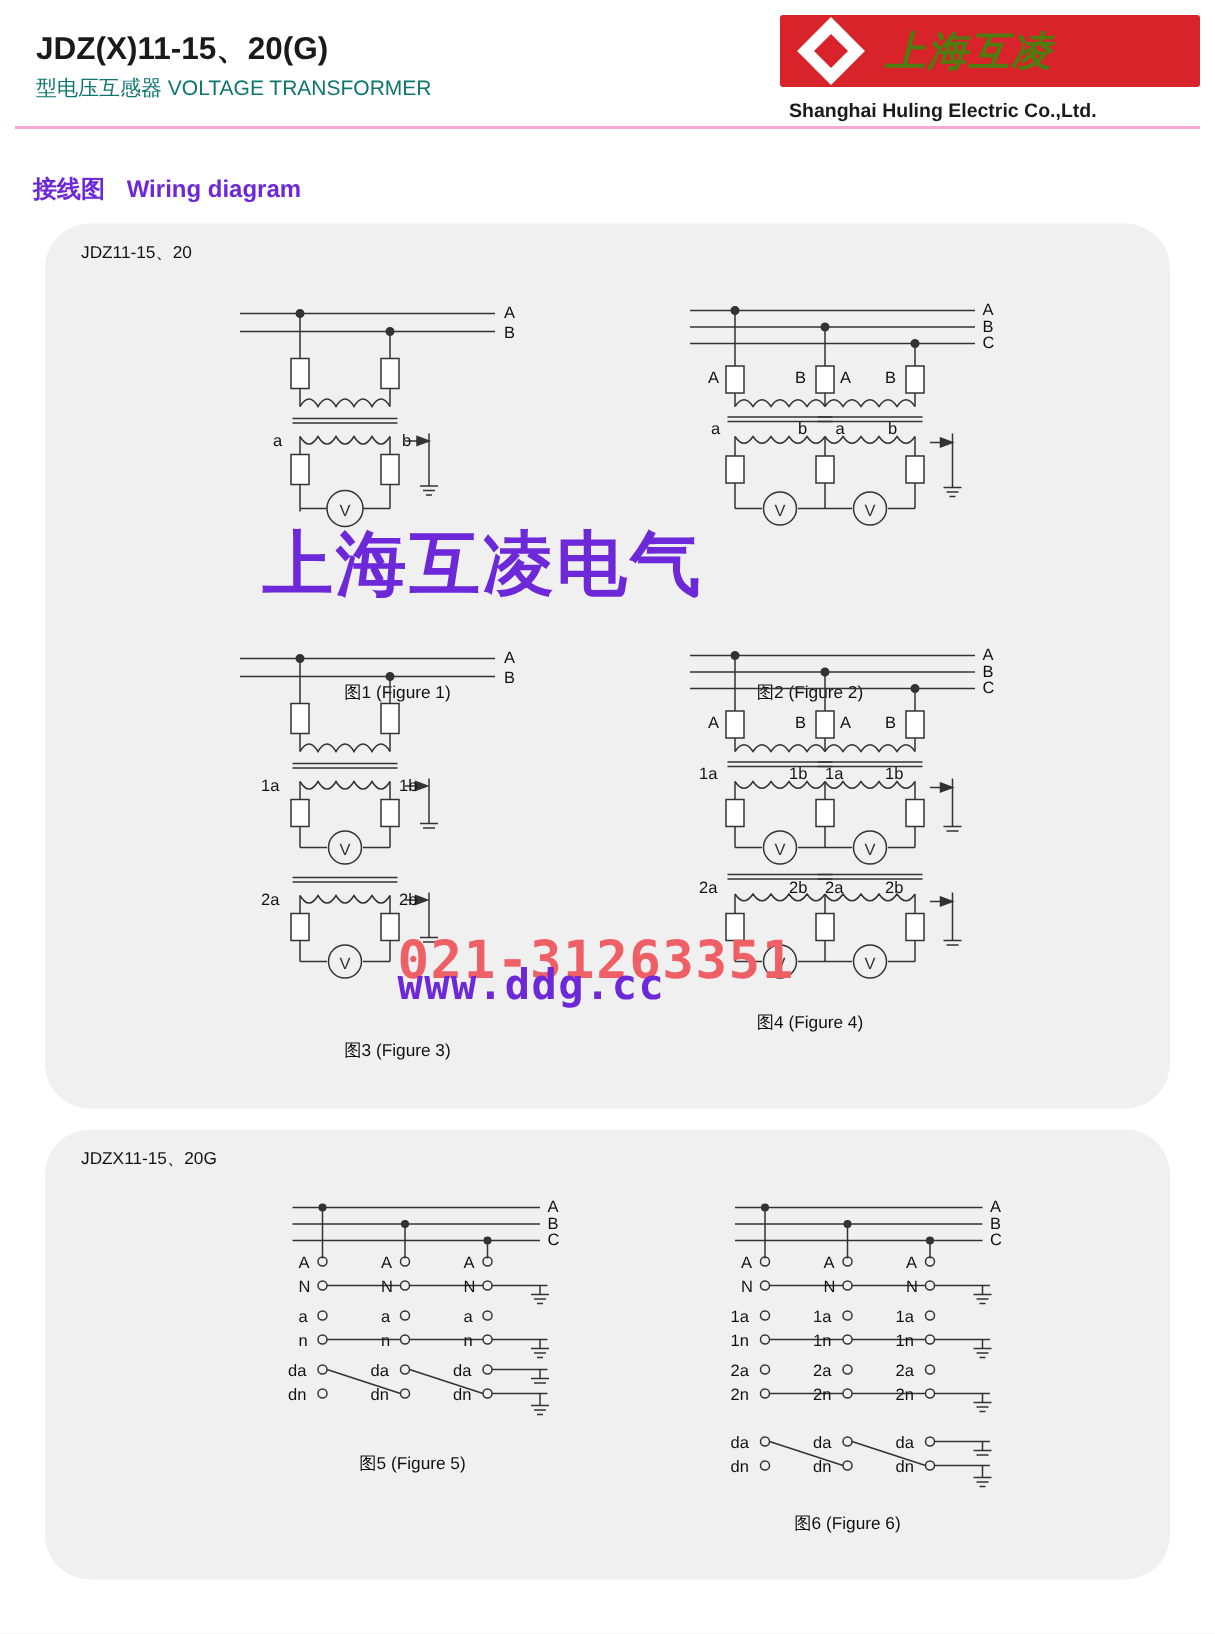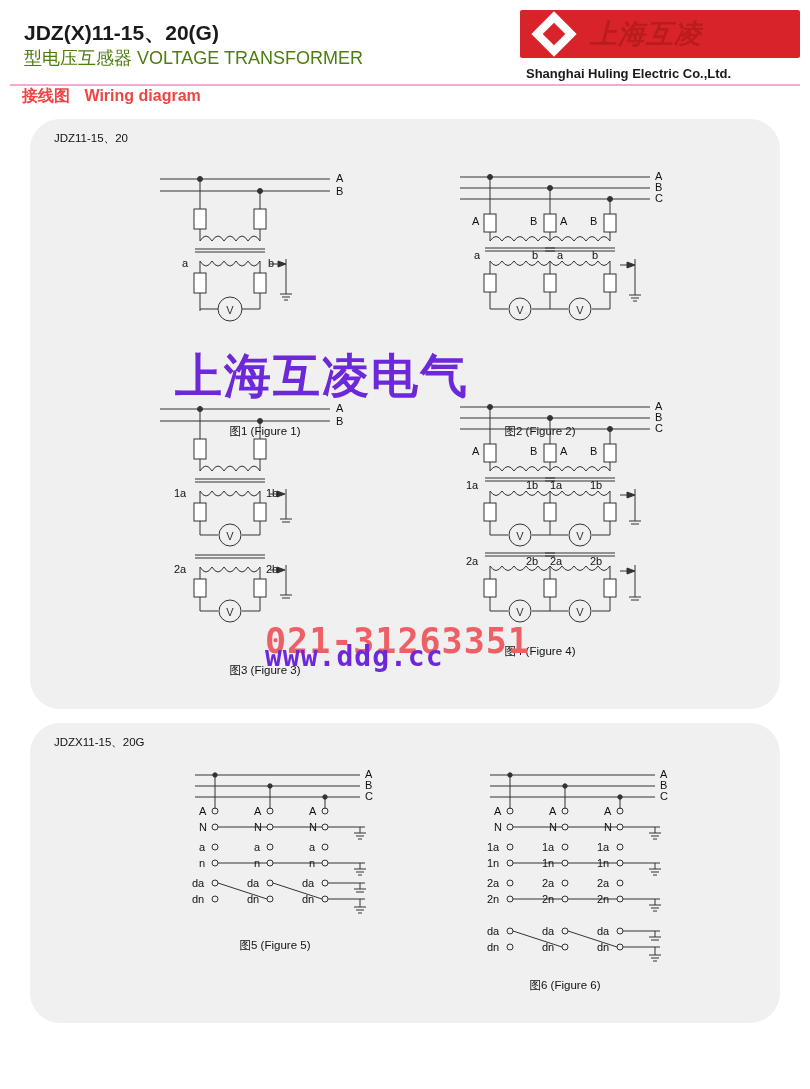--- a/index.html
+++ b/index.html
@@ -26,22 +26,22 @@
     top: 12px;
   }
   .header-title {
     font-size: 21px;
     font-weight: bold;
     color: #1a1a1a;
     letter-spacing: 0px;
     line-height: 26px;
   }
   .header-sub {
-    font-size: 18px;
-    color: #4d7c0f;
+    font-size: 14px;
+    color: #0f766e;
     line-height: 20px;
     margin-top: 2px;
   }
   .logo-box {
     position: absolute;
     right: 0px;
     top: 2px;
     width: 280px;
     height: 70px;
   }
@@ -65,37 +65,37 @@
     width: 16px; height: 16px;
     background: #d8232a;
     transform: rotate(45deg);
   }
   .logo-cn {
     position: absolute;
     left: 70px; top: 6px;
     font-size: 27px;
     font-weight: bold;
     font-style: italic;
-    color: #b91c1c;
+    color: #4d7c0f;
     letter-spacing: 1px;
   }
   .logo-en {
     position: absolute;
     left: 6px; top: 56px;
     font-size: 13px;
     color: #1a1a1a;
     font-weight: bold;
   }
 
   
   .section-title {
-    margin: 0 0 0 22px;
+    margin: 30px 0 0 22px;
     font-size: 16px;
     font-weight: bold;
-    color: #ef4444;
+    color: #6d28d9;
   }
   .section-title .en { font-weight: bold; }
 
   
   .panel {
     margin: 12px 30px 0 30px;
     background: #f0f0f0;
     position: relative;
     border-radius: 30px;
   }

